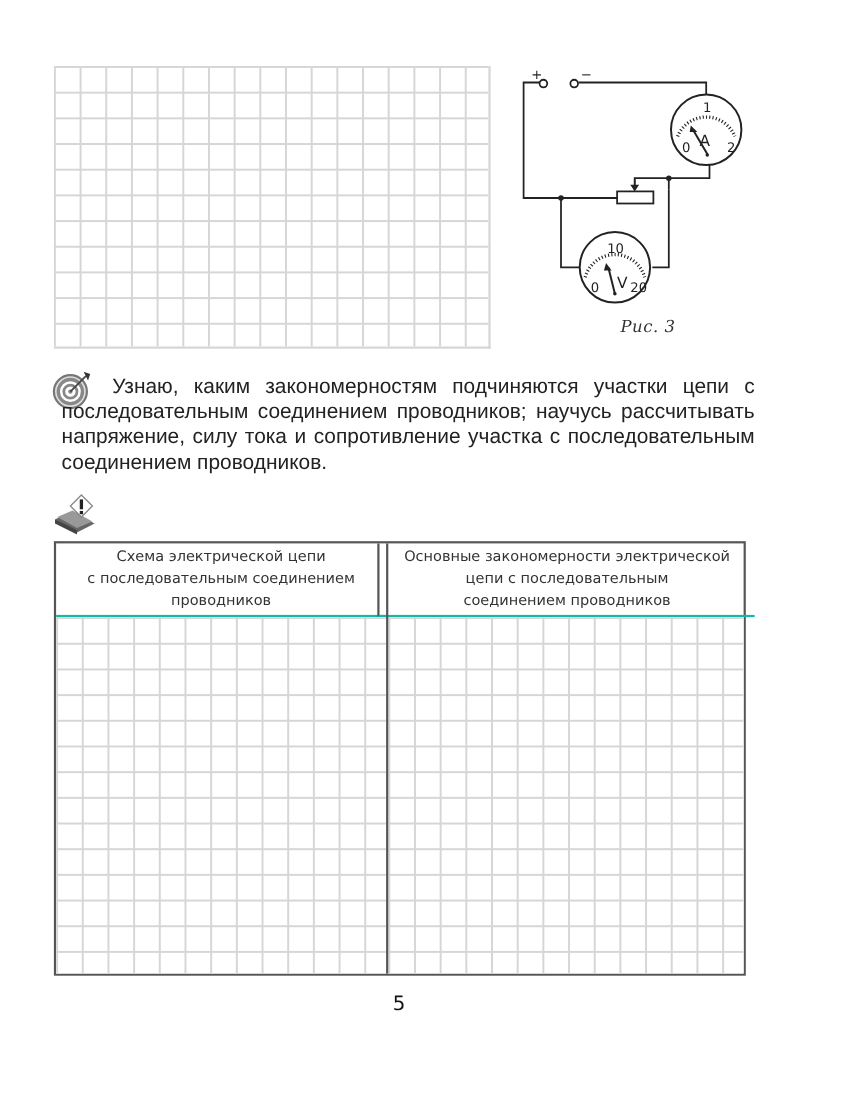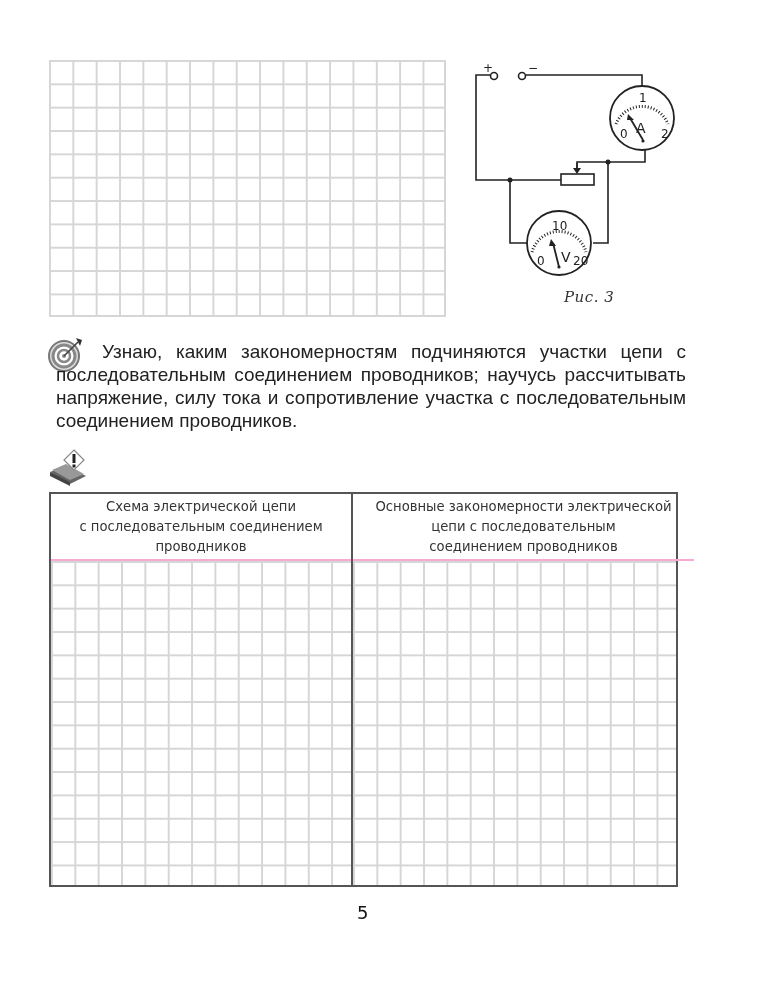--- a/index.html
+++ b/index.html
@@ -13,23 +13,23 @@
     background-size: 23.35px 23.35px;
   }
   #top-grid { left: 49px; top: 60px; width: 397px; height: 257px; border-right: 2px solid #d6d6d6; border-bottom: 2px solid #d6d6d6; box-sizing: border-box; }
   #circuit { position: absolute; left: 460px; top: 50px; width: 240px; height: 260px; }
   .caption { position: absolute; left: 564px; top: 288px; font-family: "DejaVu Serif", serif; font-style: italic; font-size: 15px; color: #333; letter-spacing: 0.5px; }
   #goal-icon { position: absolute; left: 46px; top: 334px; width: 40px; height: 40px; }
   .goal-text { position: absolute; left: 56px; top: 340px; width: 630px; font-family: Liberation Sans, sans-serif; font-size: 19px; line-height: 23px; text-align: justify; color: #222; }
   .goal-text .indent { display: inline-block; width: 46px; }
   #book-icon { position: absolute; left: 46px; top: 448px; width: 44px; height: 38px; }
   #table { position: absolute; left: 49px; top: 492px; width: 629px; height: 395px; border: 2px solid #555; box-sizing: border-box; }
-  .th { position: absolute; top: 0; height: 67px; display: flex; align-items: center; justify-content: center; text-align: center; font-family: "DejaVu Sans", sans-serif; font-size: 13.2px; line-height: 20px; color: #333; border-bottom: 2px solid #f9a8d4; box-sizing: border-box; white-space: pre-line; }
+  .th { position: absolute; top: 0; height: 67px; display: flex; align-items: center; justify-content: center; text-align: center; font-family: "DejaVu Sans", sans-serif; font-size: 13.2px; line-height: 20px; color: #333; border-bottom: 2px solid #14b8a6; box-sizing: border-box; white-space: pre-line; }
   #th-left { left: 0; width: 300px; }
-  #th-right { left: 300px; width: 343px; border-left: 2px solid #555; }
+  #th-right { left: 292px; width: 343px; border-left: 2px solid #555; }
   .tgrid { position: absolute; top: 67px; bottom: 0; }
   #tg-left { left: 0; width: 300px; }
   #tg-right { left: 302px; right: 0; }
   .page-num { position: absolute; left: 357px; top: 902px; font-family: "DejaVu Sans", sans-serif; font-size: 18px; color: #111; }
 </style>
 </head>
 <body>
 
 <div id="top-grid" class="grid"></div>
 

